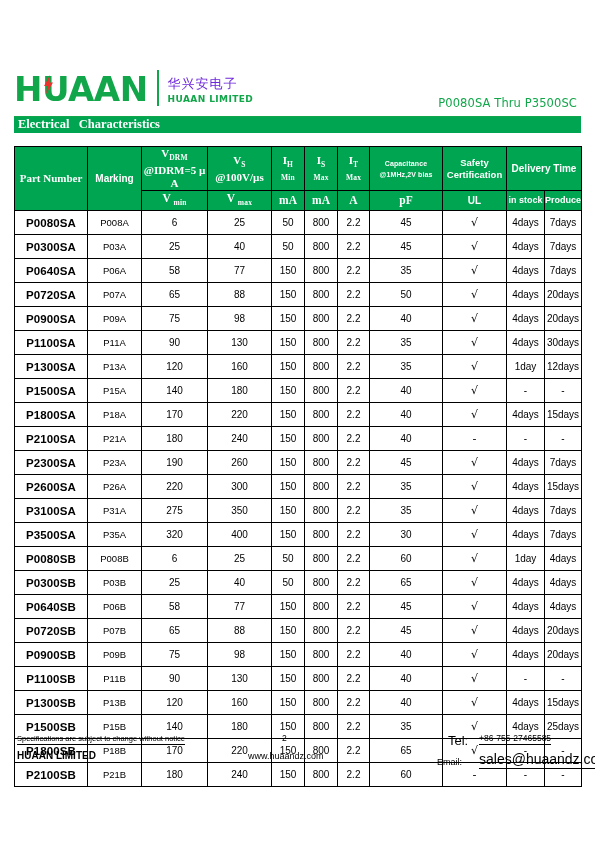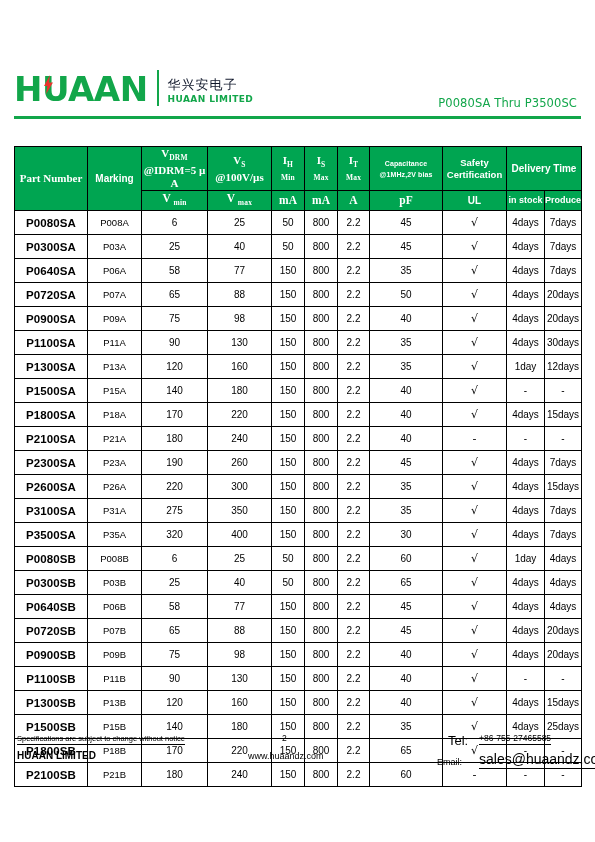--- a/index.html
+++ b/index.html
@@ -64,24 +64,24 @@
     height: 36px;
     margin: 0 9px 0 9px;
   }
   .logo-cn-block {
     display: flex;
     flex-direction: column;
     justify-content: flex-end;
     padding-bottom: 1px;
   }
   .logo-cn {
-    font-family: Liberation Sans, sans-serif;
+    font-family: Liberation Mono, monospace;
     font-size: 13px;
     line-height: 16px;
-    color: #0f172a;
+    color: #6d28d9;
     letter-spacing: 1px;
   }
   .logo-en {
     font-family: "DejaVu Sans", sans-serif;
     font-size: 9px;
     line-height: 12px;
     font-weight: bold;
     color: #12a64a;
     letter-spacing: 0.4px;
   }
@@ -319,20 +319,23 @@
       <div class="logo-divider"></div>
       <div class="logo-cn-block">
         <div class="logo-cn">华兴安电子</div>
         <div class="logo-en">HUAAN LIMITED</div>
       </div>
     </div>
     <div class="part-range">P0080SA Thru P3500SC</div>
     <div class="header-rule"></div>
   </div>
 
+  <div class="section-bar">
+    <div class="section-title">Electrical   Characteristics</div>
+  </div>
 
   <div class="tbl-wrap">
     <table class="spec">
       <colgroup>
         <col class="c-part">
           <col class="c-mark">
           <col class="c-vdrm">
           <col class="c-vs">
         <col class="c-ih">
           <col class="c-is">

